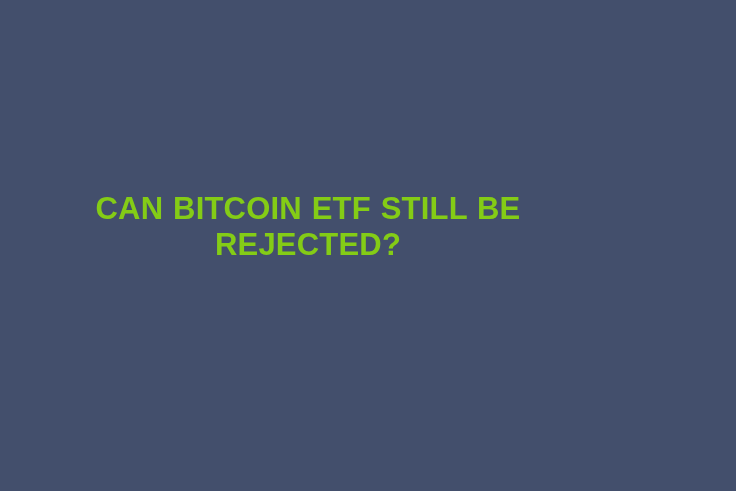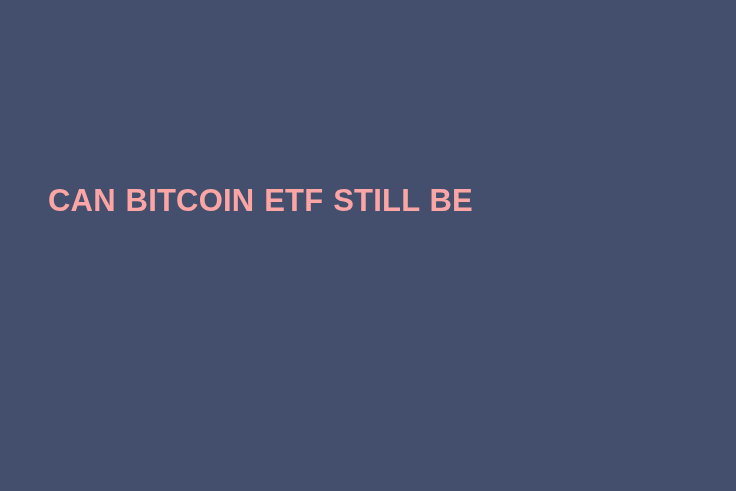--- a/index.html
+++ b/index.html
@@ -28,43 +28,44 @@
   }
 
   .headline-block {
     position: absolute;
     left: 48px;
     top: 183px;
     width: 520px;
   }
 
   .headline {
-    margin: 0;
+    margin: 8px;
     padding: 0;
-    color: #fca5a5;
+    color: #84cc16;
     font-family: "Liberation Sans", sans-serif;
     font-size: 31px;
     font-weight: 700;
     line-height: 36px;
     letter-spacing: 0.2px;
     text-transform: uppercase;
-    text-align: left;
+    text-align: center;
     word-spacing: 1px;
     -webkit-font-smoothing: antialiased;
   }
 
   .headline-line {
     display: block;
     white-space: nowrap;
   }
 </style>
 </head>
 <body>
 
 <div class="cover-card">
 
   <div class="headline-block">
     <h1 class="headline">
       <span class="headline-line">CAN BITCOIN ETF STILL BE</span>
+      <span class="headline-line">REJECTED?</span>
     </h1>
   </div>
 
 </div>
 
 </body></html>

